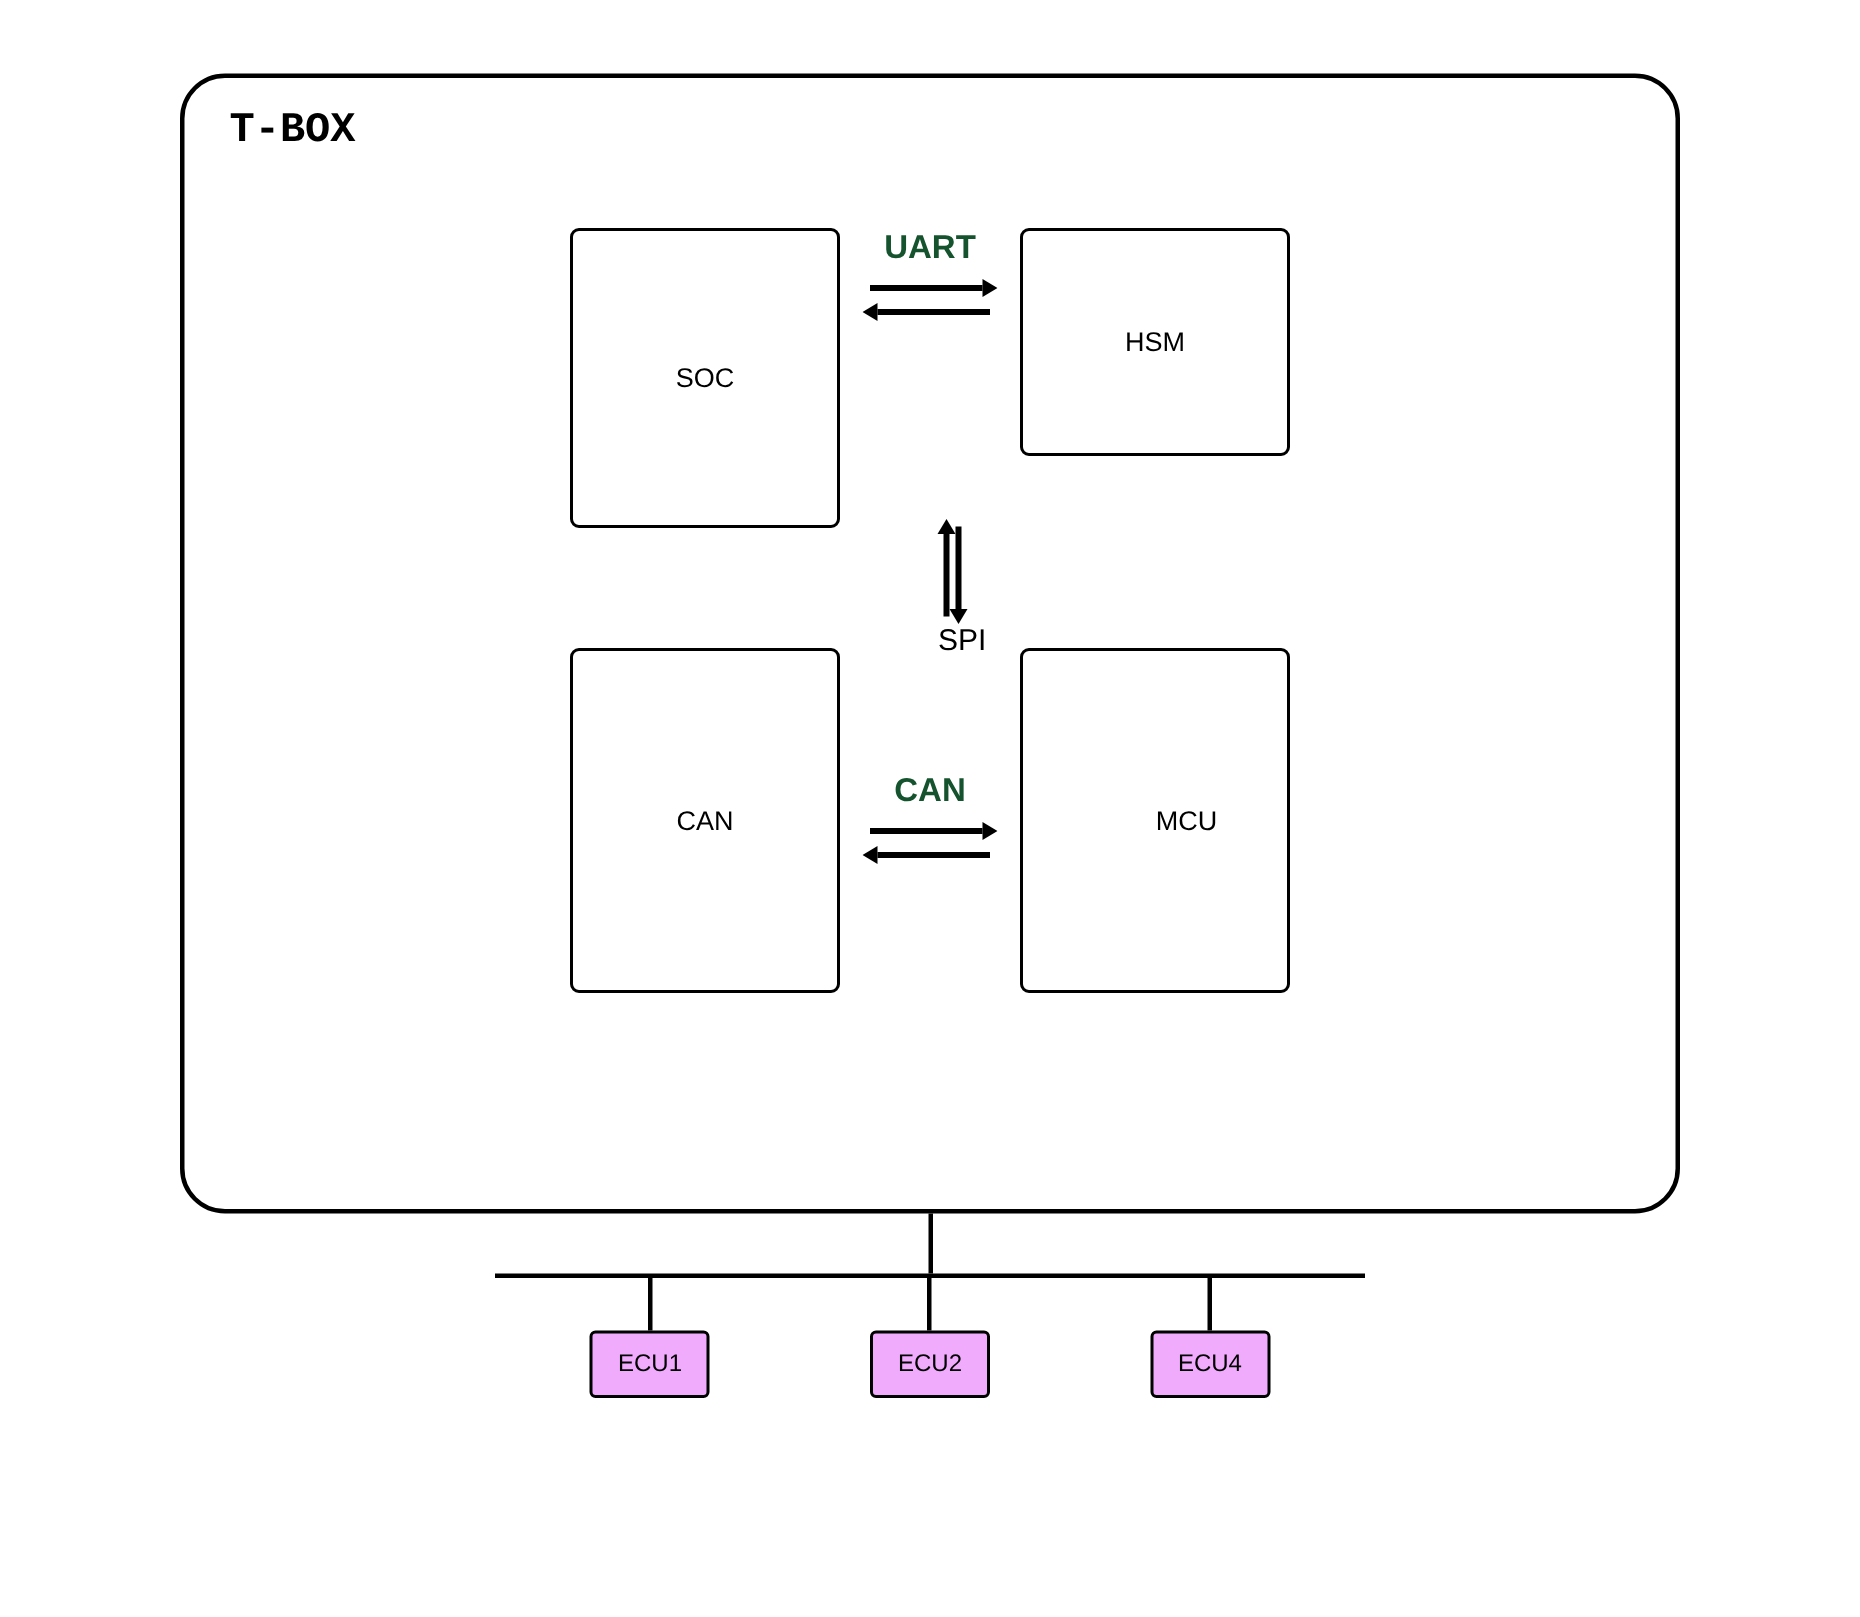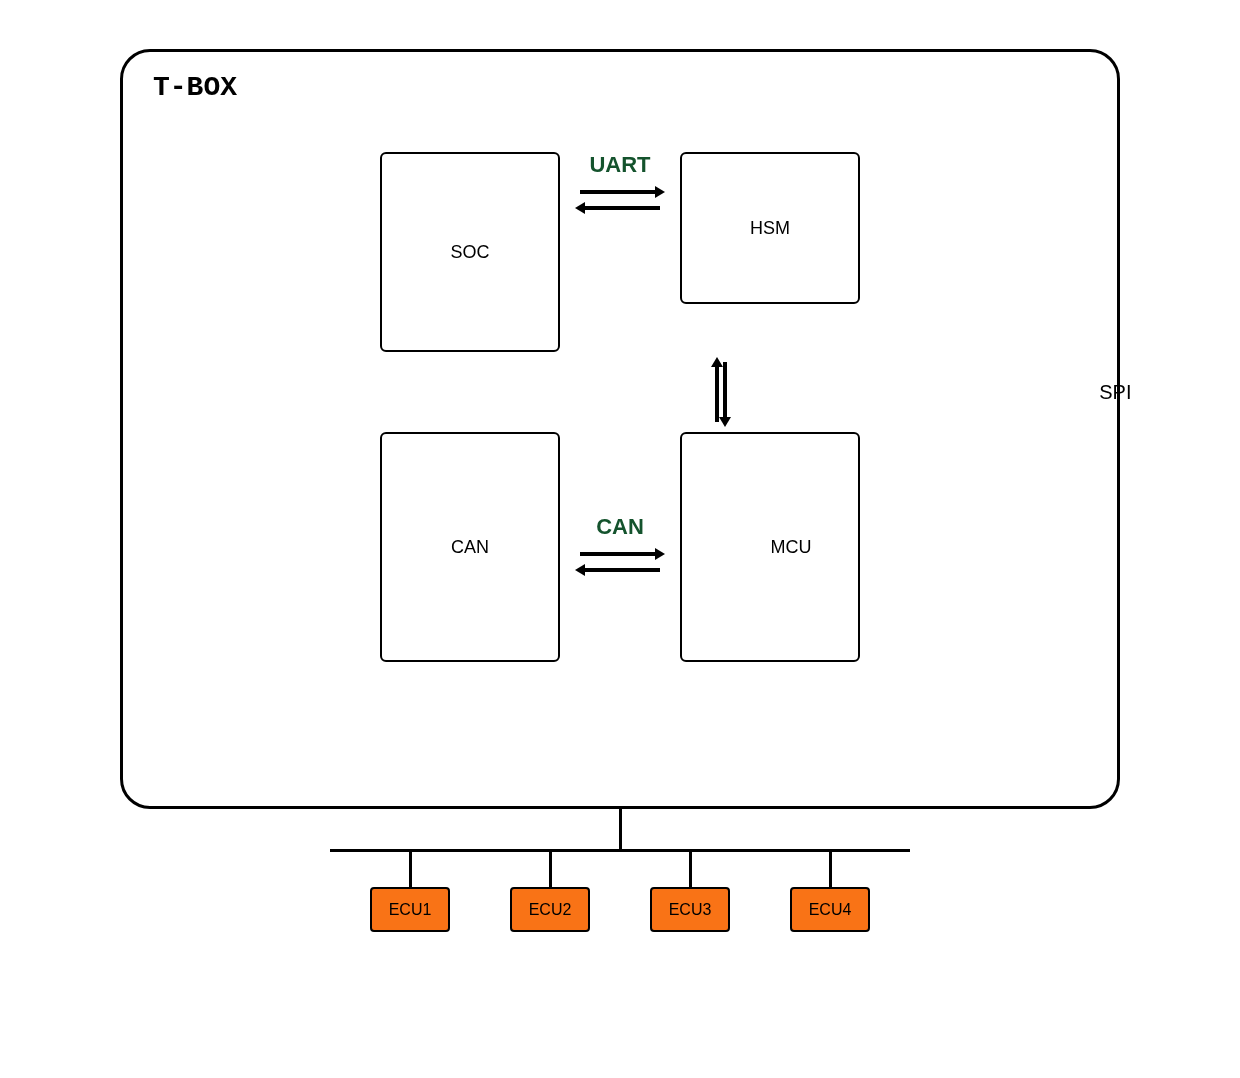--- a/index.html
+++ b/index.html
@@ -160,22 +160,23 @@
       justify-content: center;
     }
 
     .double-arrow-v svg {
       width: 36px;
       height: 70px;
     }
 
     .spi-row {
       display: flex;
-      align-items: center;
-      justify-content: space-between;
+      flex-direction: column;
+      align-items: center;
+      justify-content: center;
       width: 100%;
       height: 80px;
       margin-left: 29px;
     }
 
     
     .ecu-section {
       display: flex;
       flex-direction: column;
       align-items: center;
@@ -224,21 +225,21 @@
 
     .ecu-box {
       border: 2px solid #000;
       border-radius: 4px;
       width: 80px;
       height: 45px;
       display: flex;
       align-items: center;
       justify-content: center;
       font-size: 16px;
-      background: #f97316;
+      background: #f0abfc;
     }
 
     .layout-spacer-h {
       width: 60px;
     }
 
     .layout-spacer-h2 {
       width: 220px;
     }
   </style>
@@ -341,26 +342,20 @@
             </div>
           </div>
 
           <div class="ecu-drop">
             <div class="ecu-drop-line"></div>
             <div class="ecu-box">
               <span>ECU2</span>
             </div>
           </div>
 
-          <div class="ecu-drop">
-            <div class="ecu-drop-line"></div>
-            <div class="ecu-box">
-              <span>ECU3</span>
-            </div>
-          </div>
 
           <div class="ecu-drop">
             <div class="ecu-drop-line"></div>
             <div class="ecu-box">
               <span>ECU4</span>
             </div>
           </div>
         </div>
       </div>
     </div>

